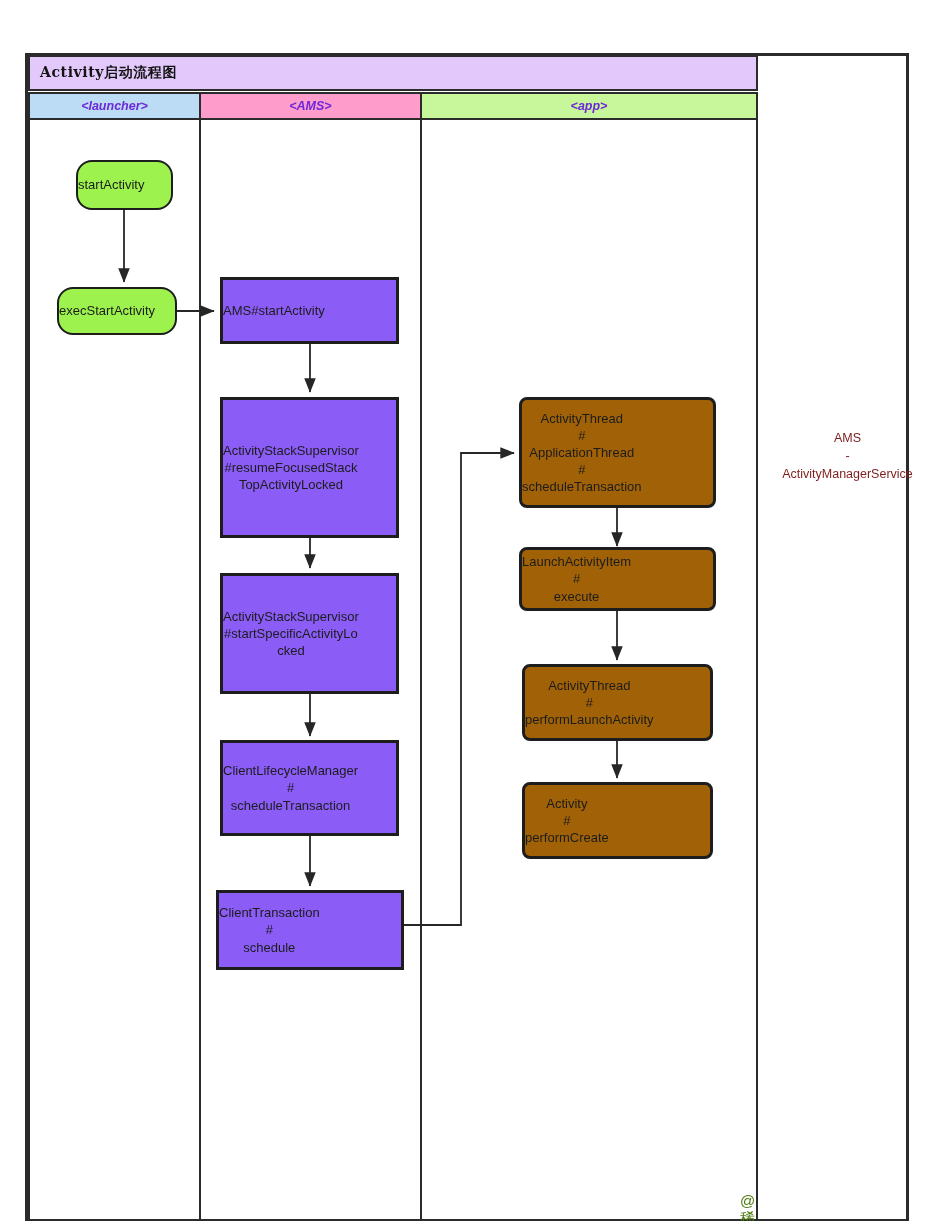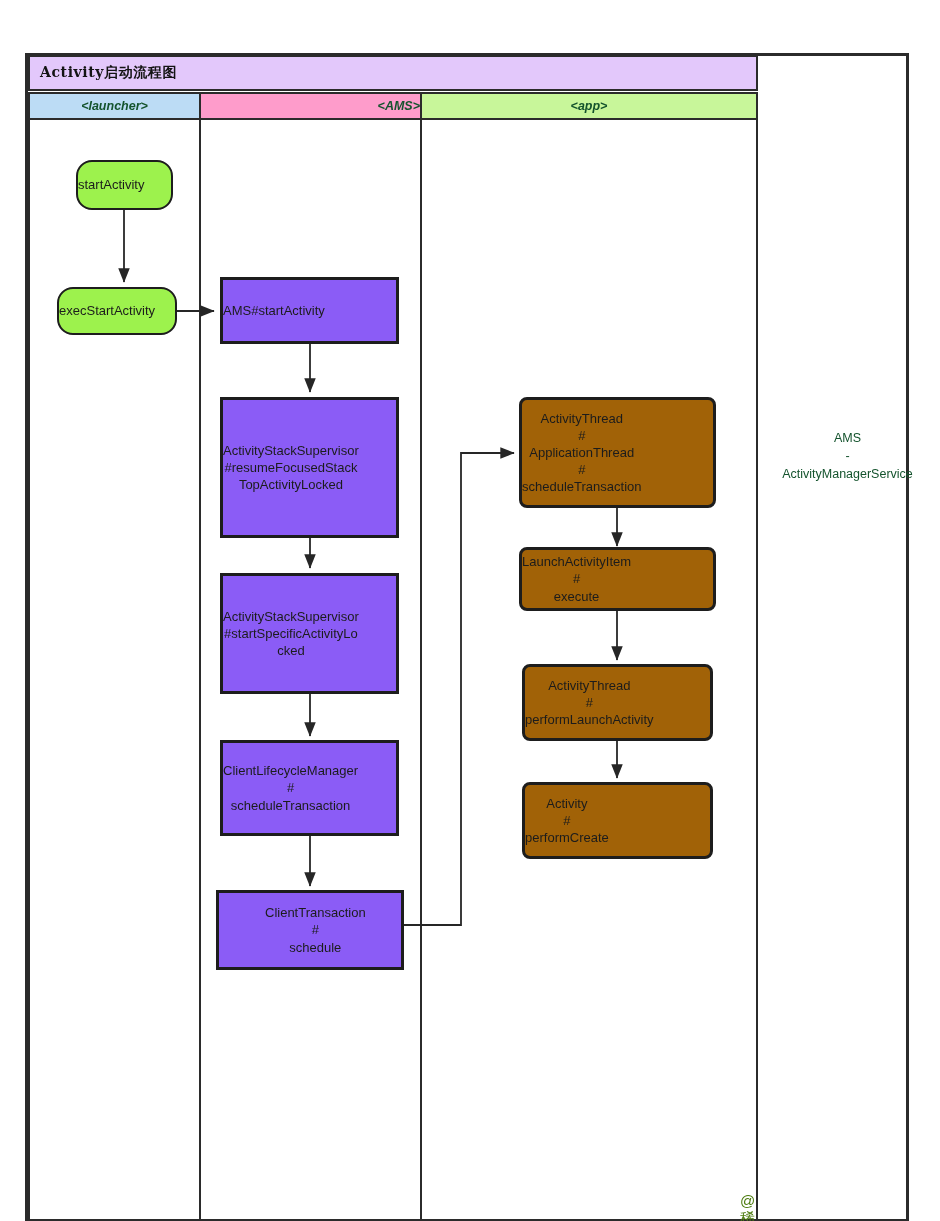--- a/index.html
+++ b/index.html
@@ -61,24 +61,24 @@
     top: 66px;
     height: 28px;
     border: 2px solid #2b2b2b;
     box-sizing: border-box;
     display: flex;
     align-items: center;
     justify-content: center;
     font-size: 12.5px;
     font-style: italic;
     font-weight: bold;
-    color: #14532d;
+    color: #6d28d9;
   }
   .lane-head.launcher { left: 28px;  width: 173px; background: #bcdcf5; }
-  .lane-head.ams      { left: 199px; width: 223px; background: #fe9ccb; justify-content: flex-end; }
+  .lane-head.ams      { left: 199px; width: 223px; background: #fe9ccb; }
   .lane-head.app      { left: 420px; width: 338px; background: #c8f69a; }
 
   
   .lane-body {
     position: absolute;
     top: 93px;
     height: 1104px;
     border-left: 2px solid #2b2b2b;
     border-right: 2px solid #2b2b2b;
     box-sizing: border-box;
@@ -119,21 +119,21 @@
     font-size: 13px;
   }
 
   
   .legend {
     position: absolute;
     left: 760px;
     top: 385px;
     width: 175px;
     text-align: center;
-    color: #14532d;
+    color: #7f1d1d;
     font-size: 12.5px;
     line-height: 1.45;
     white-space: pre-line;
   }
 
   
   .watermark {
     position: absolute;
     left: 740px;
     top: 1166px;
@@ -223,21 +223,21 @@
 #startSpecificActivityLo
 cked</span>
   </div>
 
   <div class="node rect-cyan" style="left:220px; top:714px; width:179px; height:96px;">
     <span>ClientLifecycleManager
 #
 scheduleTransaction</span>
   </div>
 
-  <div class="node rect-cyan" style="left:216px; top:864px; width:188px; height:80px;padding-left:46px;">
+  <div class="node rect-cyan" style="left:216px; top:864px; width:188px; height:80px;">
     <span>ClientTransaction
 #
 schedule</span>
   </div>
 
   <div class="node stadium-green" style="left:519px; top:371px; width:197px; height:111px;">
     <span>ActivityThread
 #
 ApplicationThread
 #

